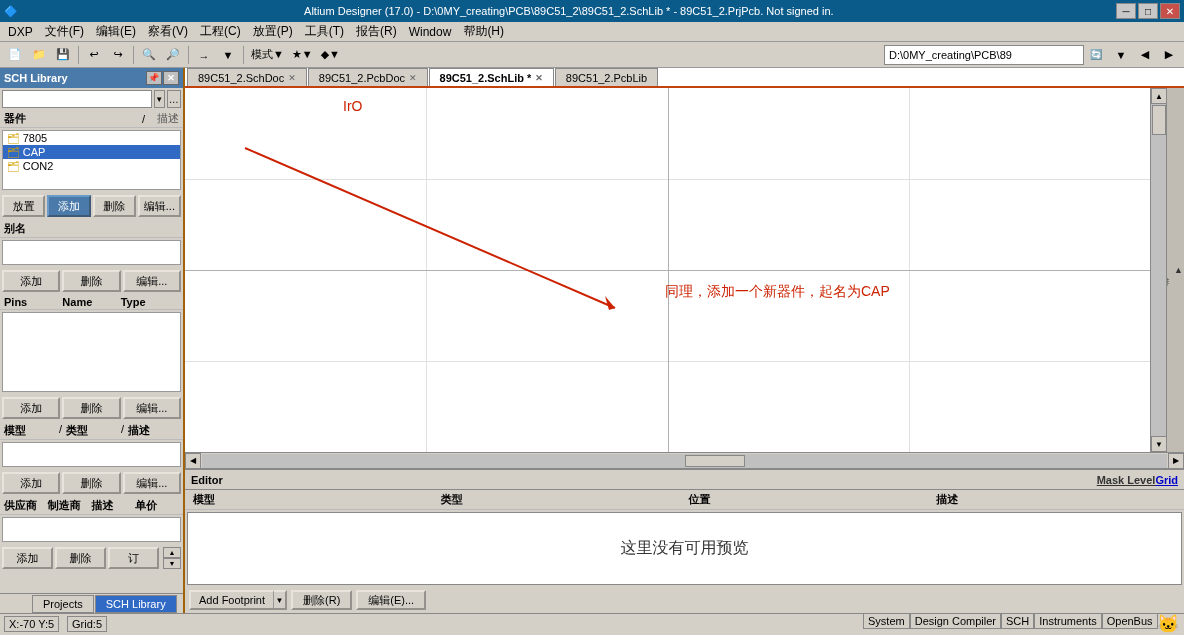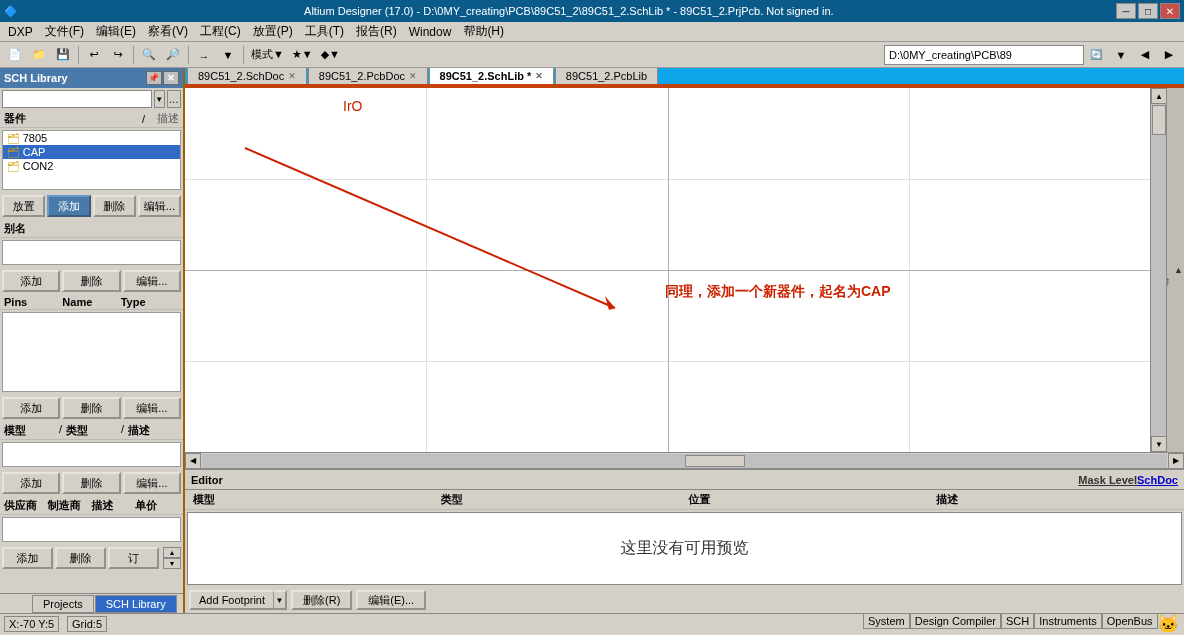--- a/index.html
+++ b/index.html
@@ -267,25 +267,25 @@
       flex: 1;
       display: flex;
       flex-direction: column;
       background: #d4d0c8;
       overflow: hidden;
     }
 
     
     #tabs-bar {
       height: 20px;
-      background: #0ea5e9;
+      background: #ffffff;
       display: flex;
       align-items: flex-end;
       padding: 0 2px;
-      border-bottom: 4px solid #c2410c;
+      border-bottom: 2px solid #c2410c;
     }
     .tab {
       height: 18px;
       padding: 0 10px;
       background: #d4d0c8;
       border: 1px solid #888;
       border-bottom: none;
       cursor: pointer;
       display: flex; align-items: center;
       font-size: 11px;
@@ -557,21 +557,21 @@
       flex: 1;
       display: flex;
       overflow: hidden;
     }
 
     
     .annotation-text {
       position: absolute;
       color: #cc2200;
       font-size: 14px;
-      font-weight: bold;
+      font-weight: normal;
       pointer-events: none;
     }
 
     .iro-text {
       position: absolute;
       color: #cc2200;
       font-size: 14px;
       pointer-events: none;
     }
   </style>
@@ -809,21 +809,21 @@
           <div class="hscroll-arrow">▶</div>
         </div>
       </div>
     </div>
 
     <div id="editor-panel">
       <div id="editor-header">
         <span style="font-weight:bold;">Editor</span>
         <div id="editor-header-right">
           <span>Mask Level</span>
-          <span style="cursor:pointer;color:#0000cc;text-decoration:underline;">SchDoc</span>
+          <span style="cursor:pointer;color:#0000cc;text-decoration:underline;">Grid</span>
         </div>
       </div>
       <div id="editor-cols">
         <span class="editor-col">模型</span>
         <span class="editor-col">类型</span>
         <span class="editor-col">位置</span>
         <span class="editor-col">描述</span>
       </div>
       <div id="editor-body">
         <span id="editor-no-preview">这里没有可用预览</span>

